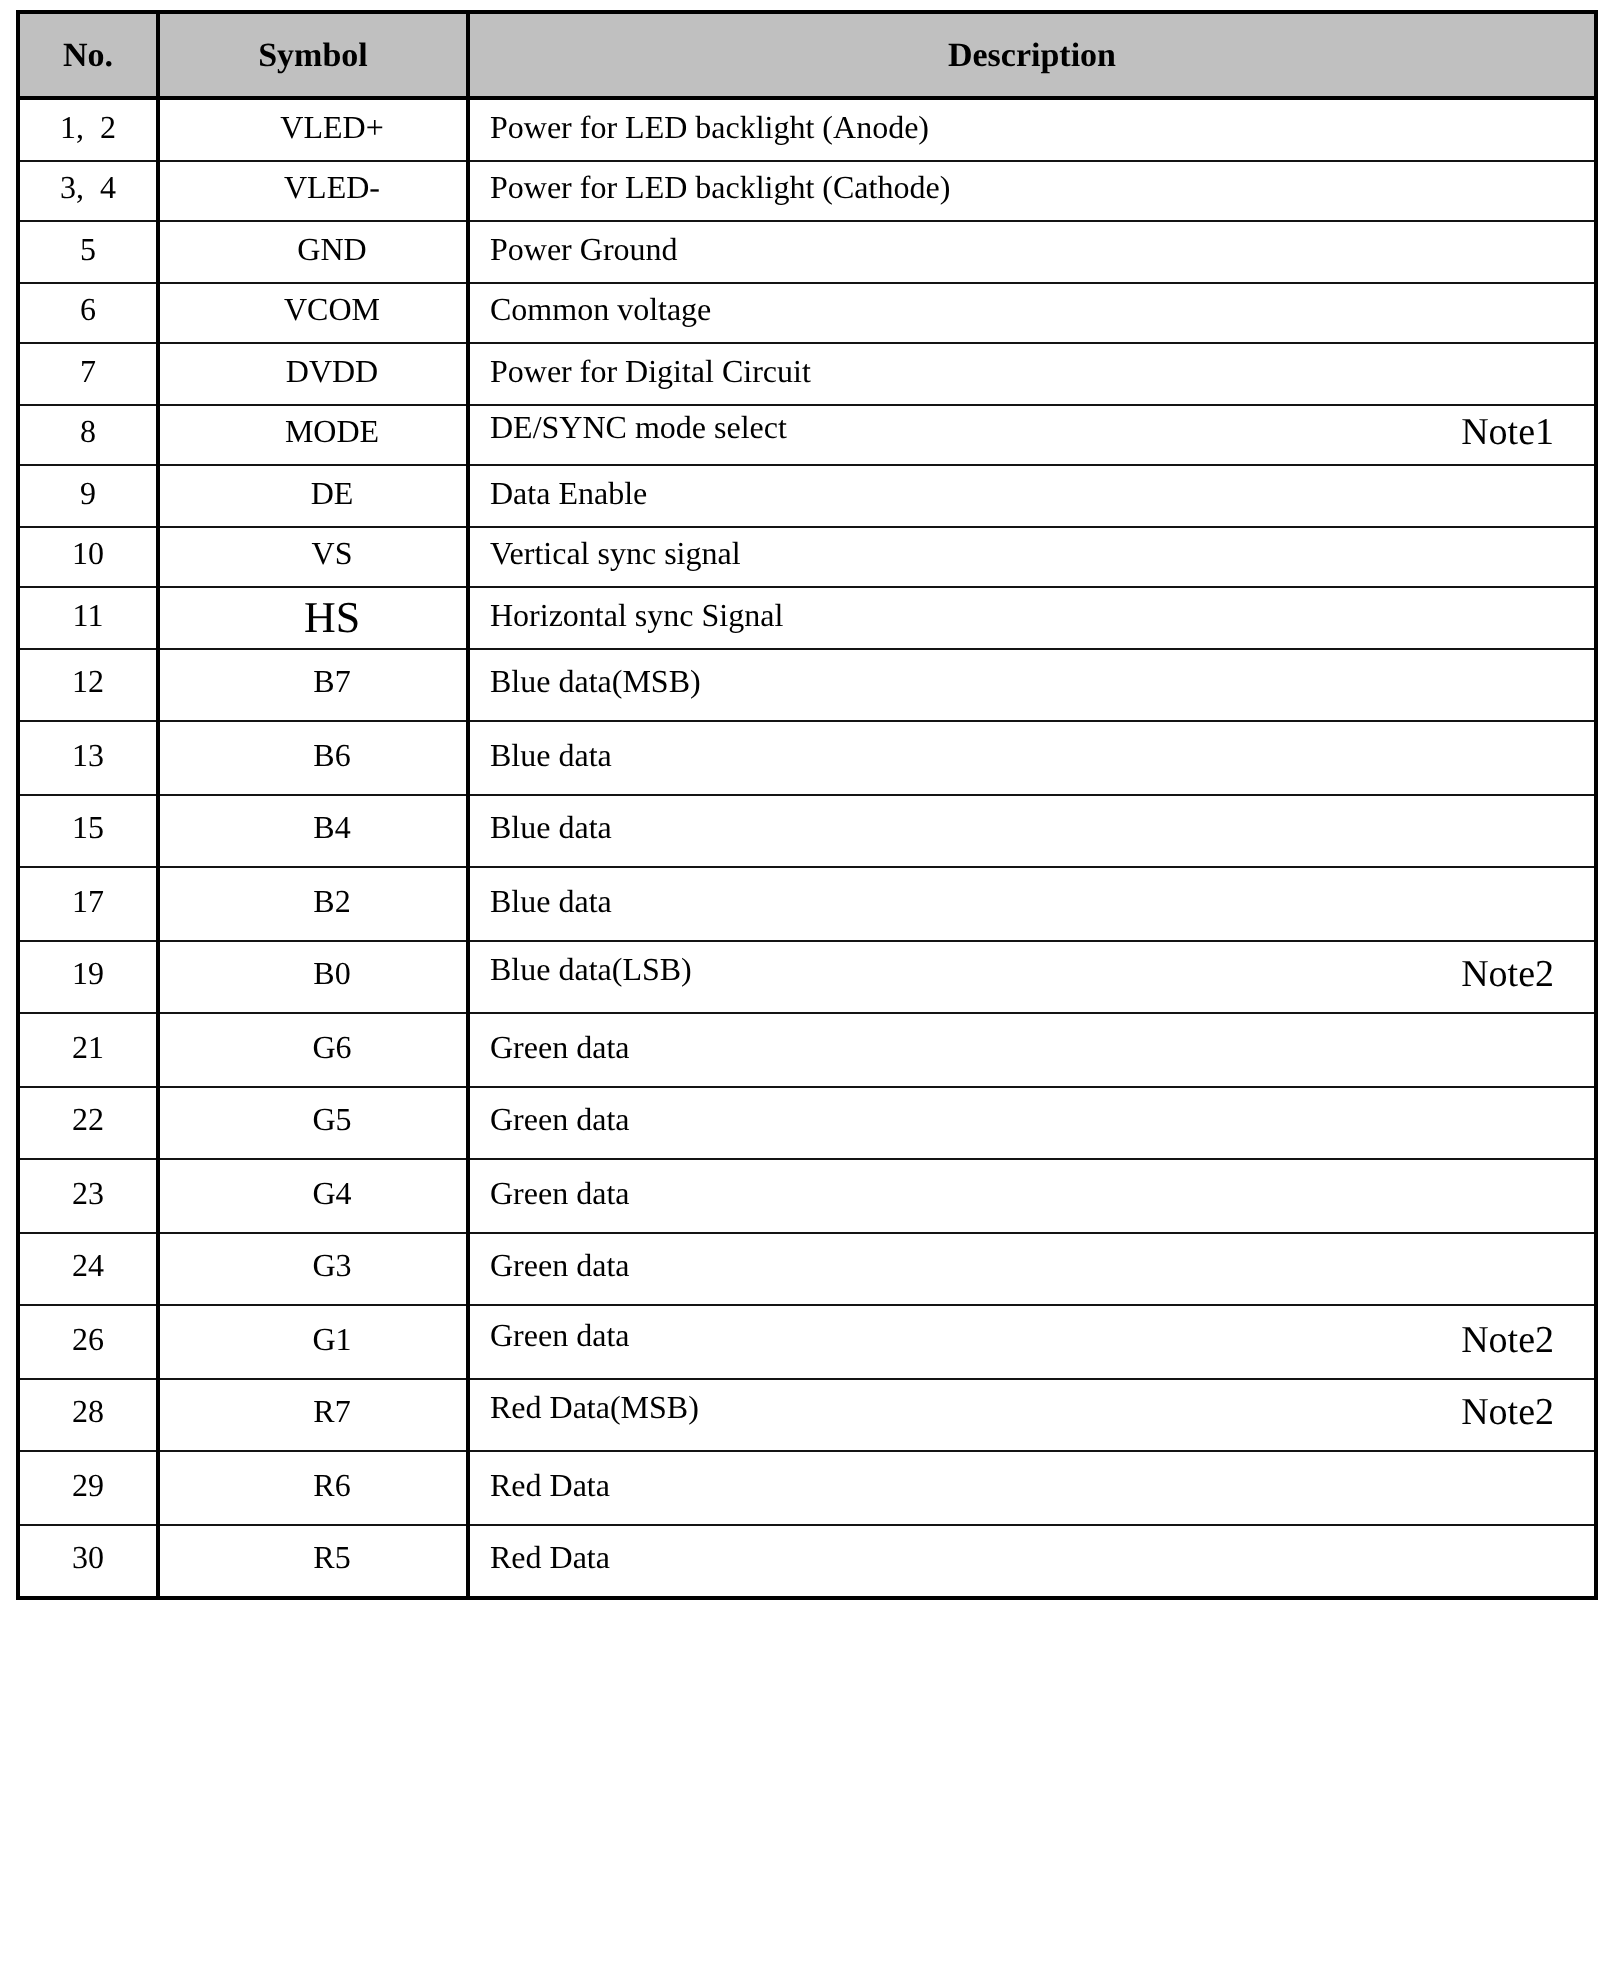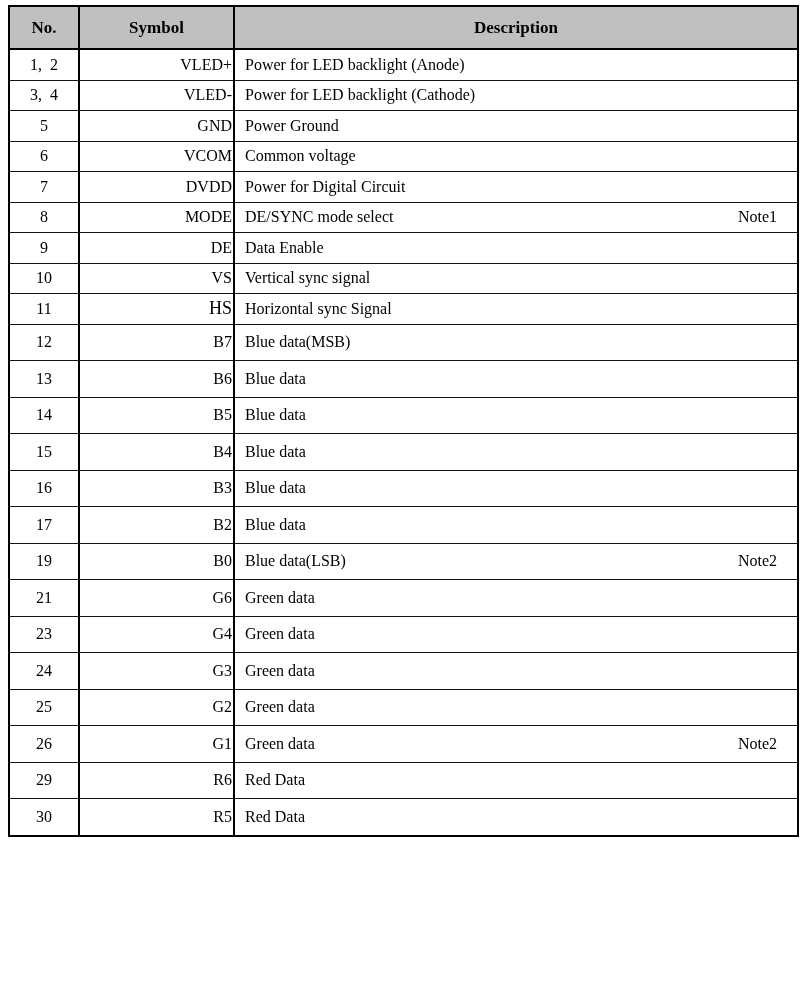--- a/index.html
+++ b/index.html
@@ -49,35 +49,35 @@
   }
   tr.short td { height: 27.5px; }
   tr.tall  td { height: 33.5px; }
 
   td.col-no {
     text-align: center;
     font-size: 16px;
     white-space: pre;
   }
   td.col-symbol {
-    text-align: right;
+    text-align: center;
     font-size: 16px;
     padding-left: 20px;
   }
   td.col-symbol.symbol-large {
-    font-size: 18px;
+    font-size: 22px;
   }
   td.col-desc { padding: 0; font-size: 16px; }
   td.col-desc .wrap {
     display: flex;
     justify-content: space-between;
     align-items: flex-start;
     padding: 0 20px 0 10px;
   }
-  .note-text { font-size: 16px; }
+  .note-text { font-size: 19px; }
 </style>
 </head>
 <body>
 
 <div class="page">
   <table class="pin-table">
     <colgroup>
       <col class="c-no">
       <col class="c-symbol">
       <col class="c-desc">
@@ -204,52 +204,32 @@
     <td class="col-no">13</td>
     <td class="col-symbol">B6</td>
     <td class="col-desc">
       <div class="wrap">
         <span class="desc-text">Blue data</span>
         <span class="note-text"></span>
       </div>
     </td>
   </tr>
 
-  <tr class="tall">
-    <td class="col-no">14</td>
-    <td class="col-symbol">B5</td>
-    <td class="col-desc">
-      <div class="wrap">
-        <span class="desc-text">Blue data</span>
-        <span class="note-text"></span>
-      </div>
-    </td>
-  </tr>
 
   <tr class="tall">
     <td class="col-no">15</td>
     <td class="col-symbol">B4</td>
     <td class="col-desc">
       <div class="wrap">
         <span class="desc-text">Blue data</span>
         <span class="note-text"></span>
       </div>
     </td>
   </tr>
 
-  <tr class="tall">
-    <td class="col-no">16</td>
-    <td class="col-symbol">B3</td>
-    <td class="col-desc">
-      <div class="wrap">
-        <span class="desc-text">Blue data</span>
-        <span class="note-text"></span>
-      </div>
-    </td>
-  </tr>
 
   <tr class="tall">
     <td class="col-no">17</td>
     <td class="col-symbol">B2</td>
     <td class="col-desc">
       <div class="wrap">
         <span class="desc-text">Blue data</span>
         <span class="note-text"></span>
       </div>
     </td>
@@ -272,20 +252,30 @@
     <td class="col-no">21</td>
     <td class="col-symbol">G6</td>
     <td class="col-desc">
       <div class="wrap">
         <span class="desc-text">Green data</span>
         <span class="note-text"></span>
       </div>
     </td>
   </tr>
 
+  <tr class="tall">
+    <td class="col-no">22</td>
+    <td class="col-symbol">G5</td>
+    <td class="col-desc">
+      <div class="wrap">
+        <span class="desc-text">Green data</span>
+        <span class="note-text"></span>
+      </div>
+    </td>
+  </tr>
 
   <tr class="tall">
     <td class="col-no">23</td>
     <td class="col-symbol">G4</td>
     <td class="col-desc">
       <div class="wrap">
         <span class="desc-text">Green data</span>
         <span class="note-text"></span>
       </div>
     </td>
@@ -295,43 +285,43 @@
     <td class="col-no">24</td>
     <td class="col-symbol">G3</td>
     <td class="col-desc">
       <div class="wrap">
         <span class="desc-text">Green data</span>
         <span class="note-text"></span>
       </div>
     </td>
   </tr>
 
-  <tr class="tall">
-    <td class="col-no">25</td>
-    <td class="col-symbol">G2</td>
-    <td class="col-desc">
-      <div class="wrap">
-        <span class="desc-text">Green data</span>
-        <span class="note-text"></span>
-      </div>
-    </td>
-  </tr>
 
   <tr class="tall">
     <td class="col-no">26</td>
     <td class="col-symbol">G1</td>
     <td class="col-desc">
       <div class="wrap">
         <span class="desc-text">Green data</span>
         <span class="note-text">Note2</span>
       </div>
     </td>
   </tr>
 
 
+  <tr class="tall">
+    <td class="col-no">28</td>
+    <td class="col-symbol">R7</td>
+    <td class="col-desc">
+      <div class="wrap">
+        <span class="desc-text">Red Data(MSB)</span>
+        <span class="note-text">Note2</span>
+      </div>
+    </td>
+  </tr>
 
   <tr class="tall">
     <td class="col-no">29</td>
     <td class="col-symbol">R6</td>
     <td class="col-desc">
       <div class="wrap">
         <span class="desc-text">Red Data</span>
         <span class="note-text"></span>
       </div>
     </td>

